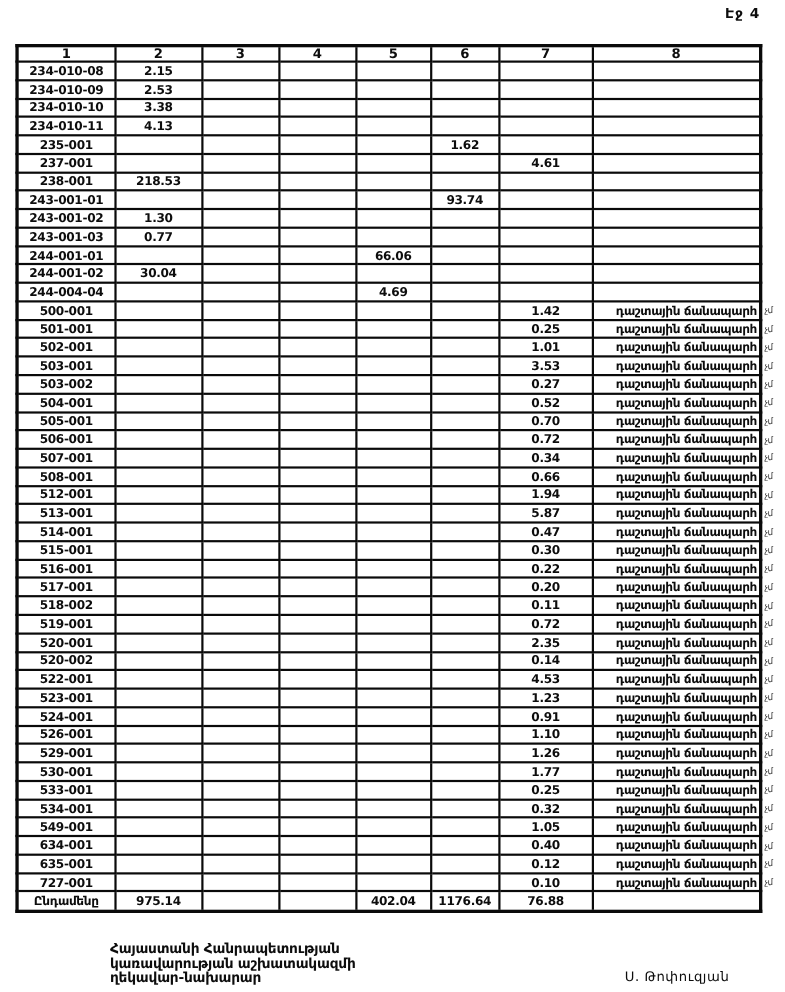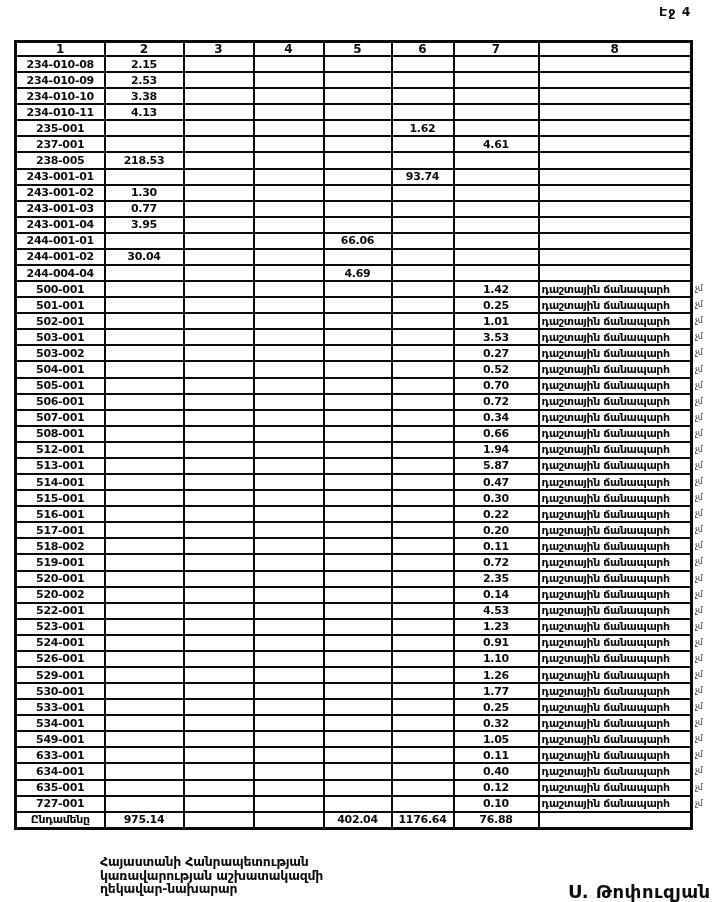--- a/index.html
+++ b/index.html
@@ -24,38 +24,38 @@
     line-height:1;
   }
   table.doc th{
     font-size:12px;font-weight:700;text-align:center;
   }
   table.doc td{
     font-size:11px;font-weight:700;
   }
   td.c1,td.c2,td.c3,td.c4,td.c5,td.c6,td.c7{text-align:center;letter-spacing:-0.3px;}
   td.c8{
-    position:relative;text-align:left;padding-left:3px;
+    position:relative;text-align:right;padding-left:3px;
     font-size:11px;letter-spacing:-0.4px;
   }
   .note{
     position:absolute;left:calc(100% + 5px);top:50%;
     transform:translateY(-45%);
     font-size:8px;font-weight:400;color:#3a3a3a;
     letter-spacing:-0.5px;white-space:nowrap;
   }
   tr.total-row td{font-weight:700;margin-top:45px;}
   .footer-left{
     position:absolute;left:100px;top:855px;
     font-size:12.5px;font-weight:700;line-height:13.5px;
     letter-spacing:-0.2px;
   }
   .signature{
     position:absolute;left:568px;top:881px;
-    font-size:18px;font-weight:700;letter-spacing:0.5px;
+    font-size:12px;font-weight:400;letter-spacing:0.5px;
   }
 </style>
 </head>
 <body>
 
 <div class="page">
 
   <div class="page-label">Էջ 4</div>
 
   <table class="doc">
@@ -136,21 +136,21 @@
           <td class="c1">237-001</td>
           <td class="c2"></td>
           <td class="c3"></td>
           <td class="c4"></td>
           <td class="c5"></td>
           <td class="c6"></td>
           <td class="c7">4.61</td>
           <td class="c8"><span></span></td>
         </tr>
         <tr>
-          <td class="c1">238-005</td>
+          <td class="c1">238-001</td>
           <td class="c2">218.53</td>
           <td class="c3"></td>
           <td class="c4"></td>
           <td class="c5"></td>
           <td class="c6"></td>
           <td class="c7"></td>
           <td class="c8"><span></span></td>
         </tr>
         <tr>
           <td class="c1">243-001-01</td>
@@ -176,30 +176,20 @@
           <td class="c1">243-001-03</td>
           <td class="c2">0.77</td>
           <td class="c3"></td>
           <td class="c4"></td>
           <td class="c5"></td>
           <td class="c6"></td>
           <td class="c7"></td>
           <td class="c8"><span></span></td>
         </tr>
         <tr>
-          <td class="c1">243-001-04</td>
-          <td class="c2">3.95</td>
-          <td class="c3"></td>
-          <td class="c4"></td>
-          <td class="c5"></td>
-          <td class="c6"></td>
-          <td class="c7"></td>
-          <td class="c8"><span></span></td>
-        </tr>
-        <tr>
           <td class="c1">244-001-01</td>
           <td class="c2"></td>
           <td class="c3"></td>
           <td class="c4"></td>
           <td class="c5">66.06</td>
           <td class="c6"></td>
           <td class="c7"></td>
           <td class="c8"><span></span></td>
         </tr>
         <tr>
@@ -503,30 +493,20 @@
           <td class="c8"><span>դաշտային ճանապարհ</span><span class="note">չմ</span></td>
         </tr>
         <tr>
           <td class="c1">549-001</td>
           <td class="c2"></td>
           <td class="c3"></td>
           <td class="c4"></td>
           <td class="c5"></td>
           <td class="c6"></td>
           <td class="c7">1.05</td>
-          <td class="c8"><span>դաշտային ճանապարհ</span><span class="note">չմ</span></td>
-        </tr>
-        <tr>
-          <td class="c1">633-001</td>
-          <td class="c2"></td>
-          <td class="c3"></td>
-          <td class="c4"></td>
-          <td class="c5"></td>
-          <td class="c6"></td>
-          <td class="c7">0.11</td>
           <td class="c8"><span>դաշտային ճանապարհ</span><span class="note">չմ</span></td>
         </tr>
         <tr>
           <td class="c1">634-001</td>
           <td class="c2"></td>
           <td class="c3"></td>
           <td class="c4"></td>
           <td class="c5"></td>
           <td class="c6"></td>
           <td class="c7">0.40</td>

